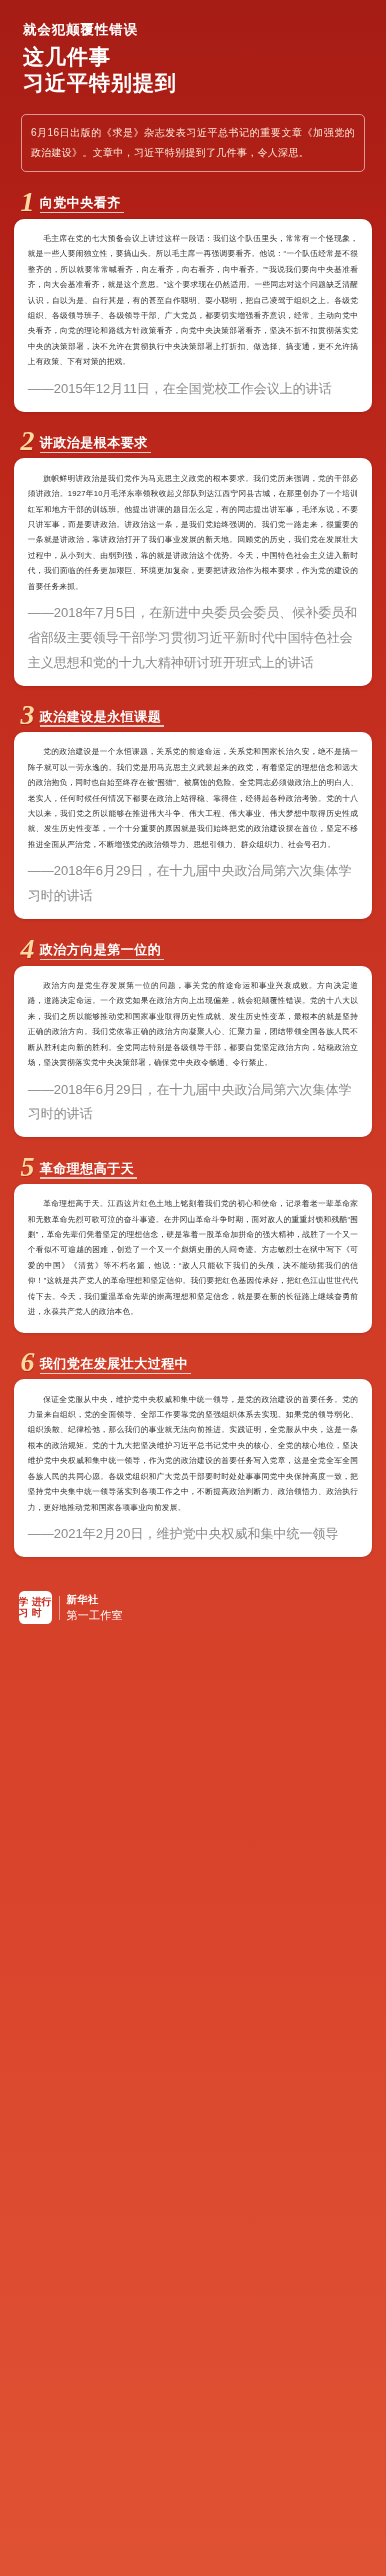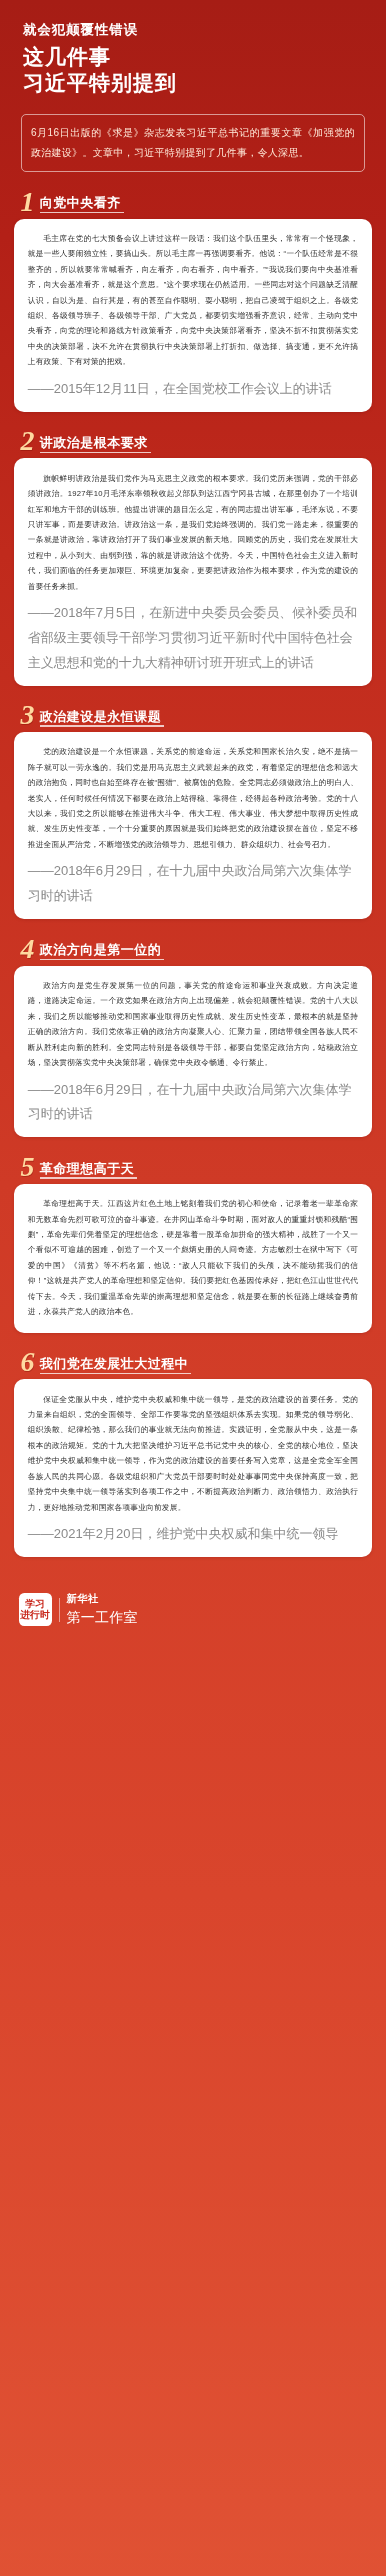--- a/index.html
+++ b/index.html
@@ -114,42 +114,42 @@
     justify-content: flex-start;
     gap: 7.2px;
     padding-left: 18.5px;
   }
   .xuexi-badge {
     width: 33px; height: 33px;
     border-radius: 5.2px;
     background: #ffffff;
     color: #c8281c;
     display: flex;
-    flex-direction: column;
+    flex-direction: row;
     align-items: center;
     justify-content: center;
     font-size: 9.8px;
     font-weight: bold;
     line-height: 1.1;
     flex: 0 0 auto;
   }
   .xuexi-badge span { display: block; }
   .footer-sep {
     width: 0.5px; height: 24px;
     background: rgba(255,255,255,0.5);
   }
   .xinhua {
     color: #ffffff;
     font-size: 10.3px;
     font-weight: bold;
     letter-spacing: 0.5px;
     line-height: 1.5;
   }
   .xinhua .sub {
-    font-size: 14px;
+    font-size: 11px;
     font-weight: normal;
     letter-spacing: 0.3px;
   }
 </style>
 </head>
 <body>
 
 <div class="page">
 
   <div class="header">

